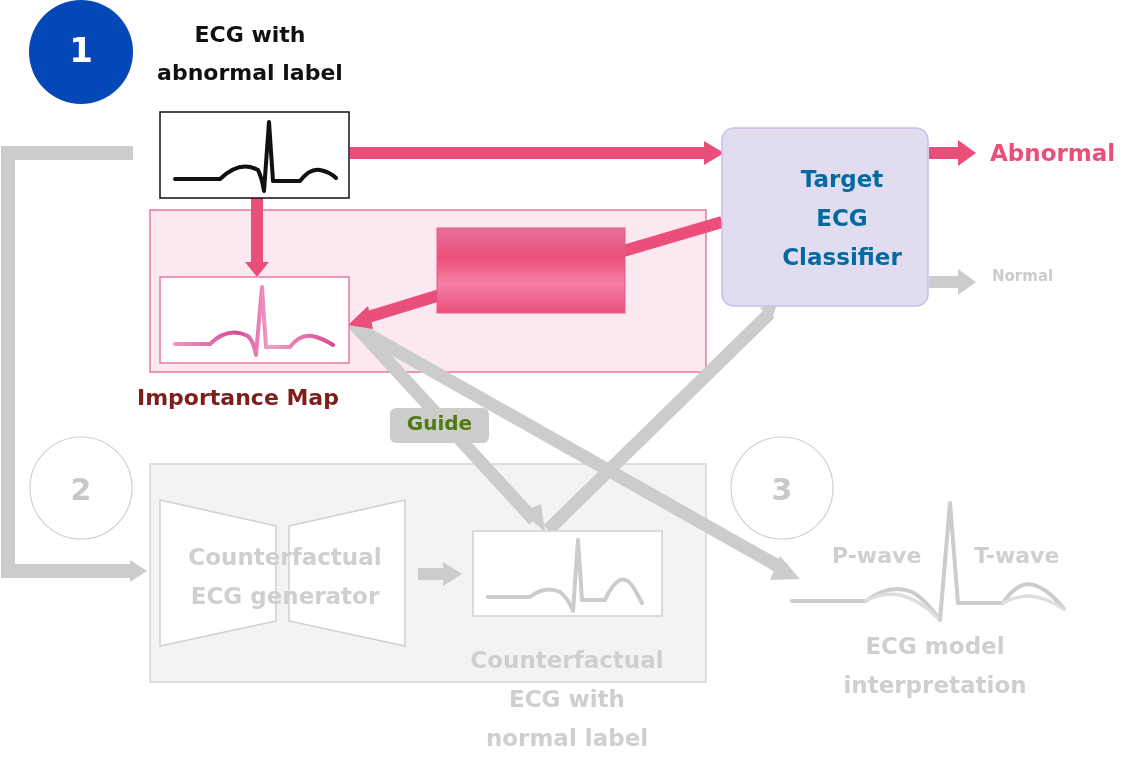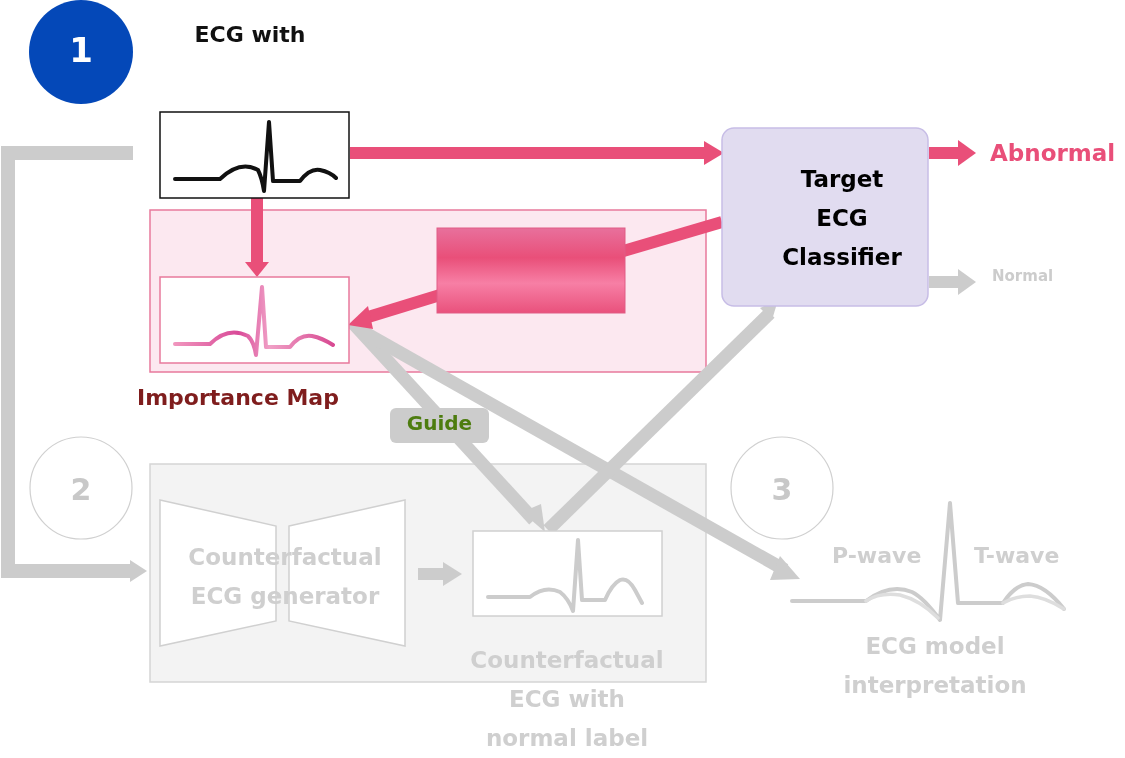--- a/index.html
+++ b/index.html
@@ -84,23 +84,24 @@
 
   <path d="M792,601 L866,601 Q890,583 912,592 Q924,598 940,620 L950,503 L958,603 L1003,603 Q1015,585 1028,584 Q1045,585 1064,609" fill="none" stroke="#cccccc" stroke-width="4" stroke-linecap="round" stroke-linejoin="round"></path>
   <path d="M866,601 Q880,592 900,595 Q920,600 938,618 M1003,603 Q1015,596 1030,596 Q1045,597 1064,609" fill="none" stroke="#dedede" stroke-width="3.5" stroke-linecap="round"></path>
 
   <rect x="390" y="408" width="99" height="35" rx="6" ry="6" fill="#cccccc"></rect>
 </svg>
 
 <div class="lbl" style="left:56px; top:26px; width:50px; font-size:34px; color:#ffffff;">1</div>
 <div class="lbl" style="left:140px; top:16px; width:220px; font-size:22px; color:#111111; line-height:38px;">
   <div>ECG with</div>
+  <div>abnormal label</div>
 </div>
 
-<div class="lbl" style="left:722px; top:160px; width:240px; font-size:23px; color:#000000; line-height:39px;">
+<div class="lbl" style="left:722px; top:160px; width:240px; font-size:23px; color:#0369a1; line-height:39px;">
   <div>Target</div>
   <div>ECG</div>
   <div>Classifier</div>
 </div>
 
 <div class="lbl" style="left:990px; top:137px; font-size:23px; color:#e94f79; text-align:right;">Abnormal</div>
 <div class="lbl" style="left:992px; top:266px; font-size:15px; color:#cccccc; text-align:left;">Normal</div>
 
 <div class="lbl" style="left:137px; top:382px; font-size:22px; color:#7f1d1d; text-align:left;">Importance Map</div>
 

